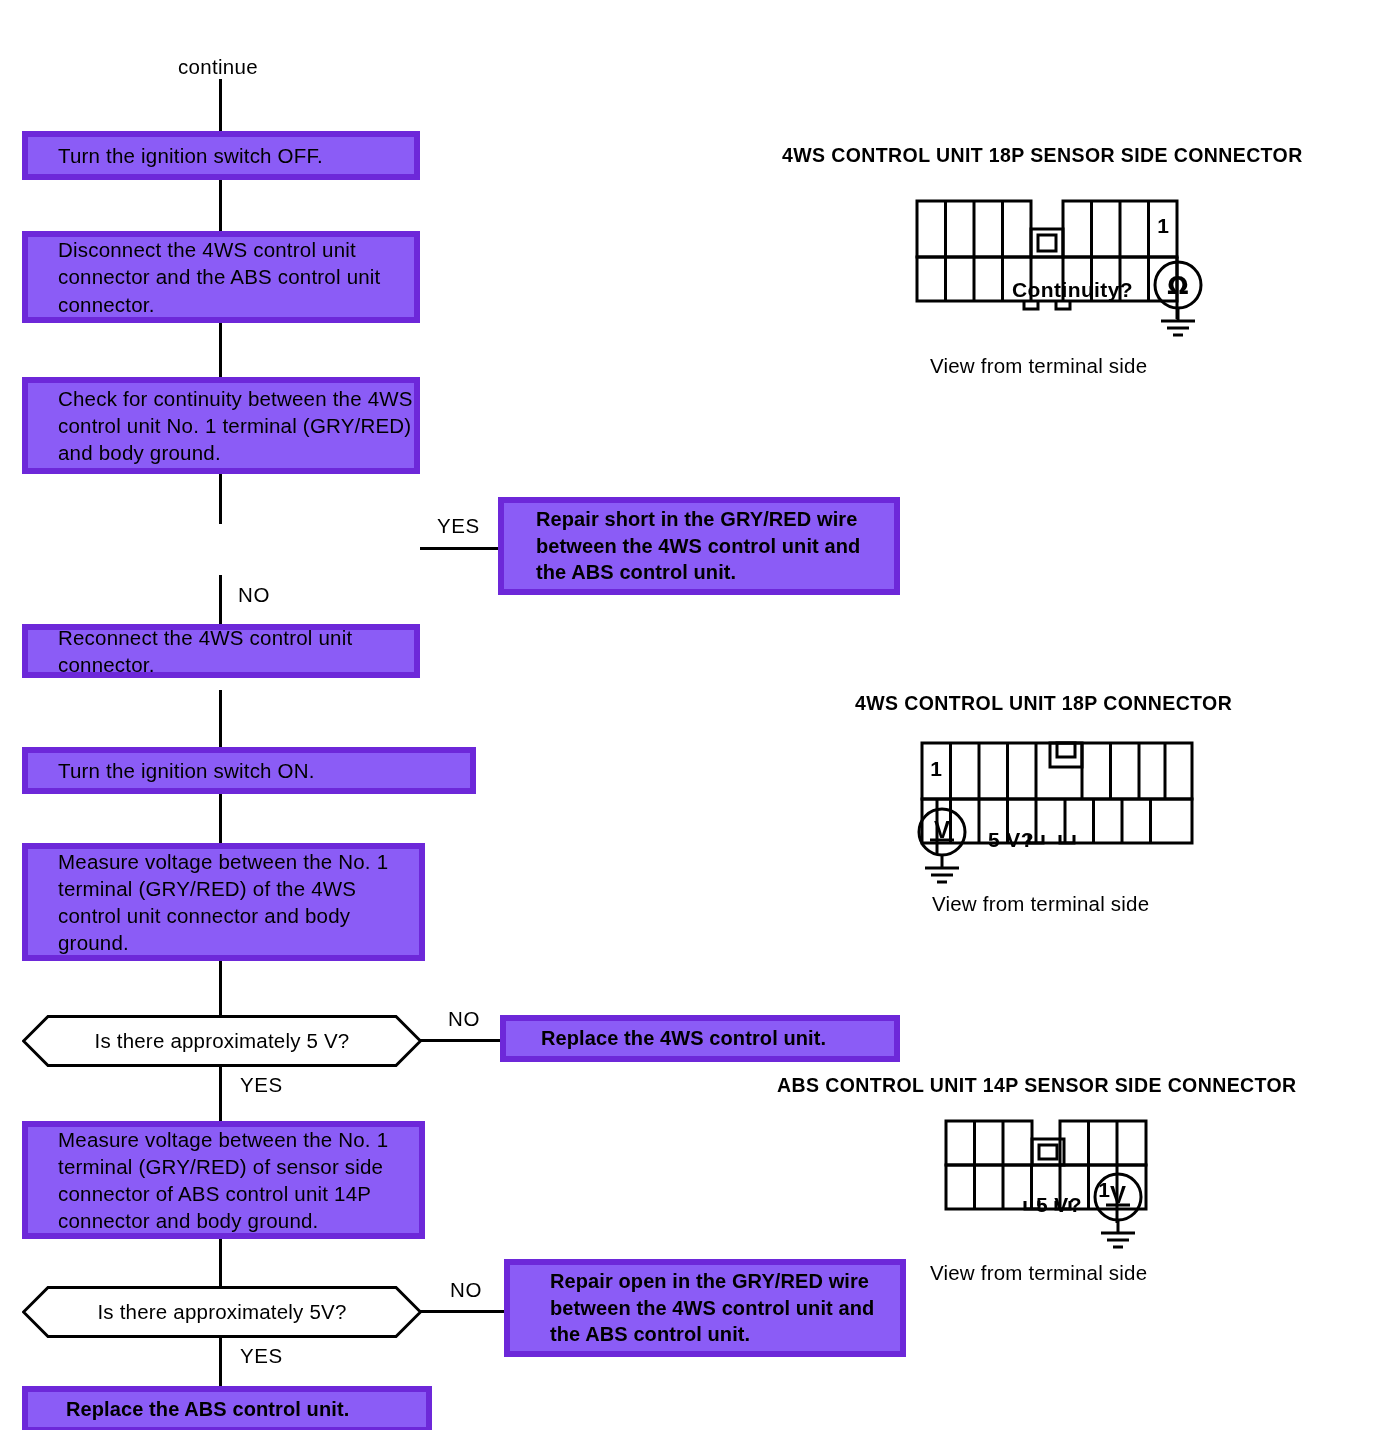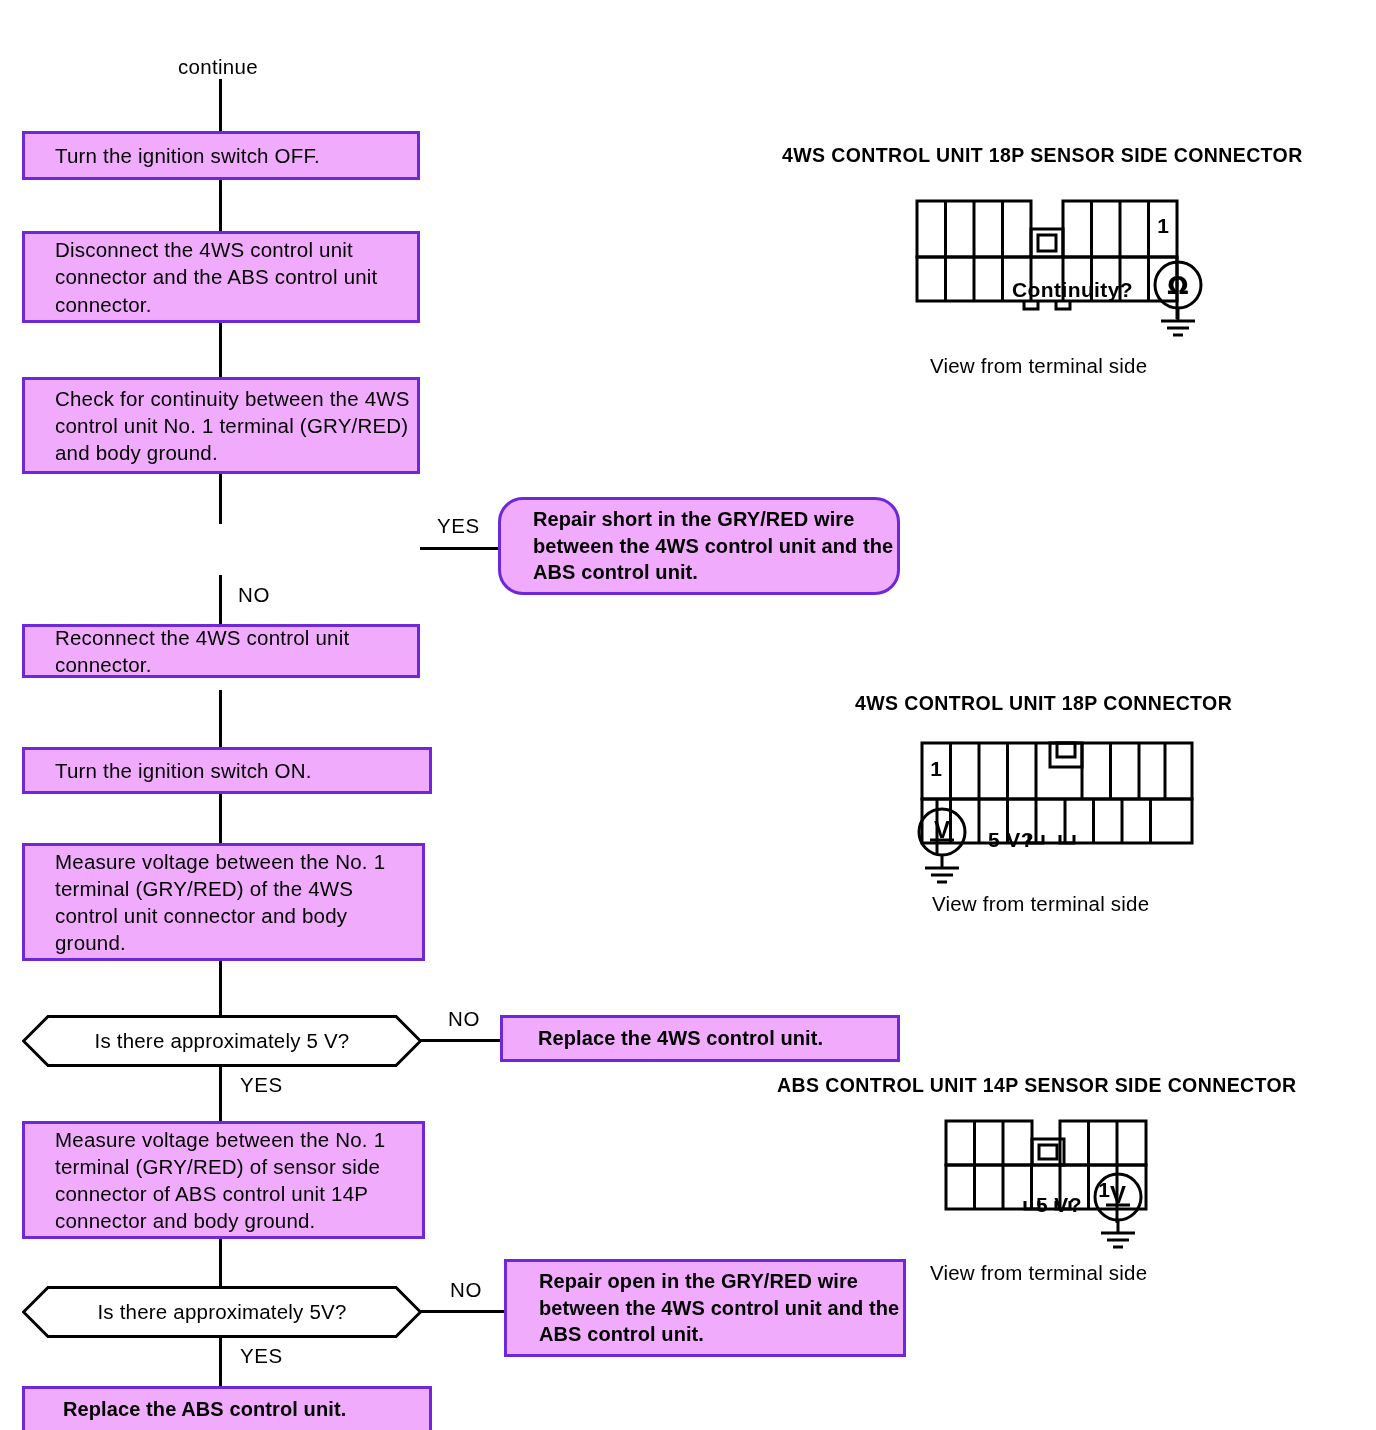--- a/index.html
+++ b/index.html
@@ -18,22 +18,22 @@
     overflow: hidden;
     background: #ffffff;
     margin-top: 31px;
   }
 
   
   .abs { position: absolute; box-sizing: border-box; }
 
   
   .proc {
-    border: 3px solid #6d28d9;
-    background: #f0abfc;
+    border: 6px solid #6d28d9;
+    background: #8b5cf6;
     display: flex;
     align-items: center;
     padding: 6px 0 6px 30px;
     font-size: 20.5px;
     line-height: 1.33;
     letter-spacing: 0.2px;
   }
   .proc.bold { font-weight: bold; font-size: 20px; letter-spacing: 0.1px; }
   .proc .txt { display: block; }
 
@@ -110,33 +110,33 @@
 
   <div class="abs proc" style="left:22px; top:346px; width:398px; height:97px;">
     <span class="txt">Check for continuity between the 4WS control unit No. 1 terminal (GRY/RED) and body ground.</span>
   </div>
   <div class="abs vline" style="left:219px; top:443px; height:50px;"></div>
 
 
   <div class="abs hline" style="left:420px; top:516px; width:80px;"></div>
   <div class="abs blabel" style="left:437px; top:483px;">YES</div>
 
-  <div class="abs proc bold" style="left:498px; top:466px; width:402px; height:98px; padding-left:32px;border-radius:25px;">
+  <div class="abs proc bold" style="left:498px; top:466px; width:402px; height:98px; padding-left:32px;">
     <span class="txt">Repair short in the GRY/RED wire between the 4WS control unit and the ABS control unit.</span>
   </div>
 
   <div class="abs vline" style="left:219px; top:544px; height:49px;"></div>
   <div class="abs blabel" style="left:238px; top:552px;">NO</div>
 
   <div class="abs proc" style="left:22px; top:593px; width:398px; height:54px;">
     <span class="txt">Reconnect the 4WS control unit connector.</span>
   </div>
   <div class="abs vline" style="left:219px; top:659px; height:57px;"></div>
 
-  <div class="abs proc" style="left:22px; top:716px; width:410px; height:47px;">
+  <div class="abs proc" style="left:22px; top:716px; width:454px; height:47px;">
     <span class="txt">Turn the ignition switch ON.</span>
   </div>
   <div class="abs vline" style="left:219px; top:763px; height:49px;"></div>
 
   <div class="abs proc" style="left:22px; top:812px; width:403px; height:118px;">
     <span class="txt">Measure voltage between the No. 1 terminal (GRY/RED) of the 4WS control unit connector and body ground.</span>
   </div>
   <div class="abs vline" style="left:219px; top:930px; height:55px;"></div>
 
   <div class="abs hex" style="left:22px; top:984px; width:400px; height:52px;">
@@ -164,21 +164,21 @@
   <div class="abs hex" style="left:22px; top:1255px; width:400px; height:52px;">
     <svg viewBox="0 0 400 52" preserveAspectRatio="none">
       <polygon points="26,1.5 374,1.5 398.5,26 374,50.5 26,50.5 1.5,26" fill="#ffffff" stroke="#000000" stroke-width="3" vector-effect="non-scaling-stroke"></polygon>
     </svg>
     <span class="hexlabel">Is there approximately 5V?</span>
   </div>
 
   <div class="abs hline" style="left:420px; top:1279px; width:85px;"></div>
   <div class="abs blabel" style="left:450px; top:1247px;">NO</div>
 
-  <div class="abs proc bold" style="left:504px; top:1228px; width:402px; height:98px; padding-left:32px;justify-content:center;">
+  <div class="abs proc bold" style="left:504px; top:1228px; width:402px; height:98px; padding-left:40px;justify-content:center;">
     <span class="txt">Repair open in the GRY/RED wire between the 4WS control unit and the ABS control unit.</span>
   </div>
 
   <div class="abs vline" style="left:219px; top:1307px; height:48px;"></div>
   <div class="abs blabel" style="left:240px; top:1313px;">YES</div>
 
   <div class="abs proc bold" style="left:22px; top:1355px; width:410px; height:47px; padding-left:38px;">
     <span class="txt">Replace the ABS control unit.</span>
   </div>
 

